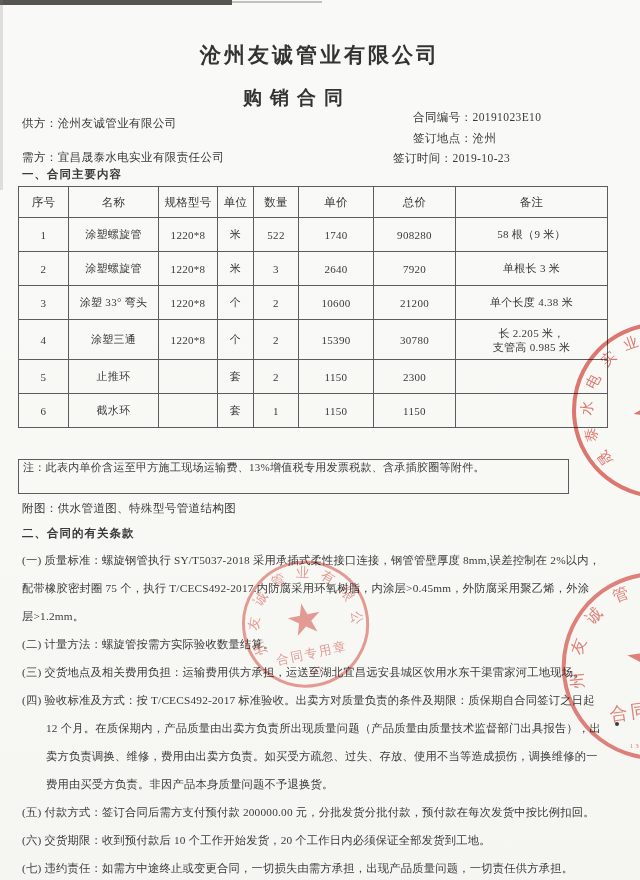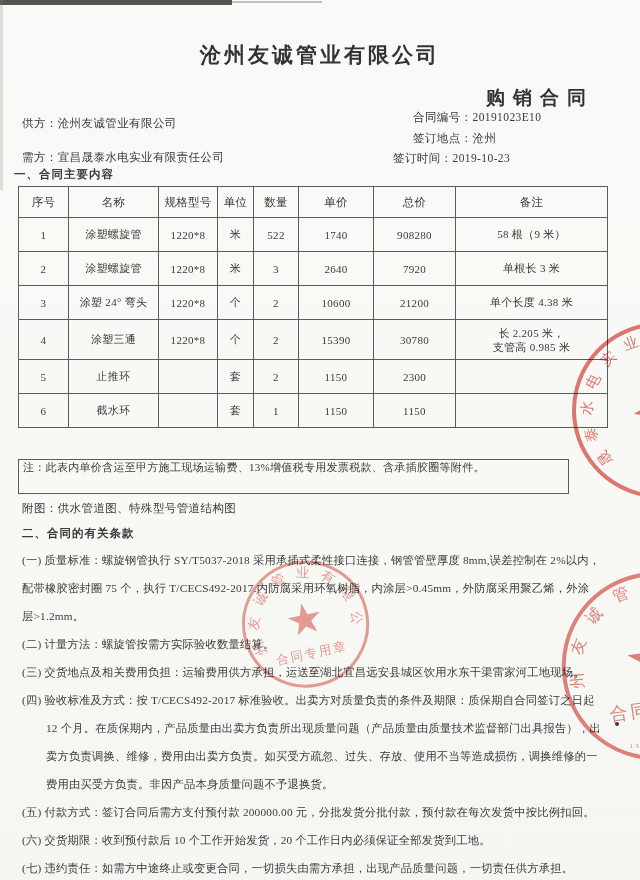--- a/index.html
+++ b/index.html
@@ -9,31 +9,31 @@
     font-family:"Liberation Serif","DejaVu Serif",serif;
     color:#3a3a3a;
   }
   .scan-top{position:absolute;left:0;top:0;width:232px;height:5px;background:#56544f;}
   .scan-top2{position:absolute;left:232px;top:1px;width:90px;height:2px;background:rgba(90,88,84,.35);}
   .scan-left{position:absolute;left:0;top:0;width:3px;height:190px;background:rgba(130,128,124,.22);}
   .dot{position:absolute;left:615px;top:722px;width:4px;height:4px;border-radius:50%;background:#3c3c3c;}
 
   .company-title{position:absolute;left:0;top:41px;width:640px;text-align:center;
     font-size:21px;font-weight:600;letter-spacing:3px;color:#333;}
-  .doc-title{position:absolute;left:0;top:85px;width:594px;text-align:right;
+  .doc-title{position:absolute;left:0;top:85px;width:594px;text-align:center;
     font-size:19px;font-weight:600;letter-spacing:8px;color:#333;}
 
   .meta{position:absolute;font-size:11.5px;white-space:nowrap;letter-spacing:.4px;}
   .m-supplier{left:22px;top:116px;}
   .m-buyer{left:22px;top:150px;}
   .m-no{left:413px;top:110px;}
   .m-place{left:413px;top:131px;}
   .m-date{left:393px;top:151px;}
 
-  .sec1-heading{position:absolute;left:14px;top:167px;font-size:11.5px;font-weight:700;letter-spacing:1px;}
+  .sec1-heading{position:absolute;left:22px;top:167px;font-size:11.5px;font-weight:700;letter-spacing:1px;}
 
   table.items{position:absolute;left:18px;top:186px;border-collapse:collapse;table-layout:fixed;
     font-size:11px;color:#3a3a3a;}
   table.items td,table.items th{border:1px solid #5c5c5c;text-align:center;vertical-align:middle;
     padding:0 2px;font-weight:normal;overflow:hidden;letter-spacing:.3px;}
   table.items th{font-size:11.5px;}
   tr.h{height:31px;margin-left:28px;} tr.r{height:34px;} tr.r4{height:40px;} tr.rt{height:32px;}
   .c0{width:45px;} .c1{width:85px;} .c2{width:54px;} .c3{width:31px;}
   .c4{width:40px;} .c5{width:70px;} .c6{width:77px;} .c7{width:147px;}
   .remark2{display:block;line-height:13px;}
@@ -104,21 +104,21 @@
         <td>涂塑螺旋管</td>
         <td>1220*8</td>
         <td>米</td>
         <td>3</td>
         <td>2640</td>
         <td>7920</td>
         <td>单根长 3 米</td>
       </tr>
       <tr class="r">
         <td>3</td>
-        <td>涂塑 24° 弯头</td>
+        <td>涂塑 33° 弯头</td>
         <td>1220*8</td>
         <td>个</td>
         <td>2</td>
         <td>10600</td>
         <td>21200</td>
         <td>单个长度 4.38 米</td>
       </tr>
       <tr class="r4">
         <td>4</td>
         <td>涂塑三通</td>

